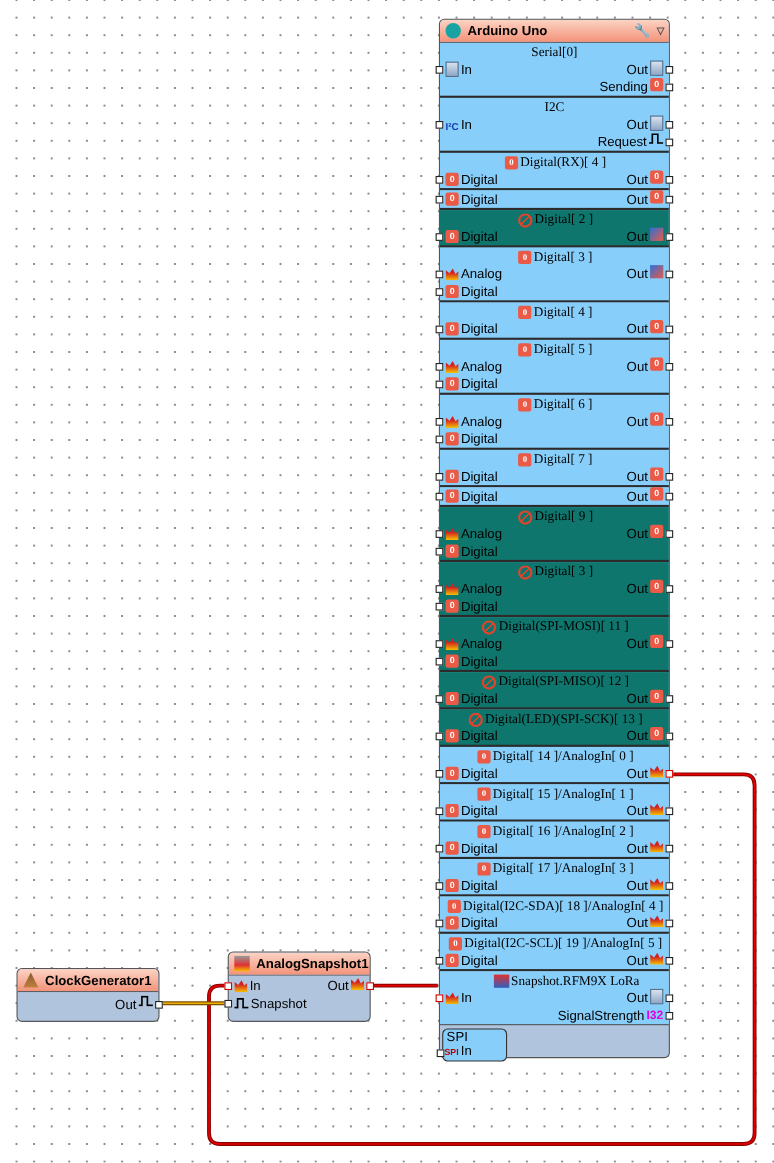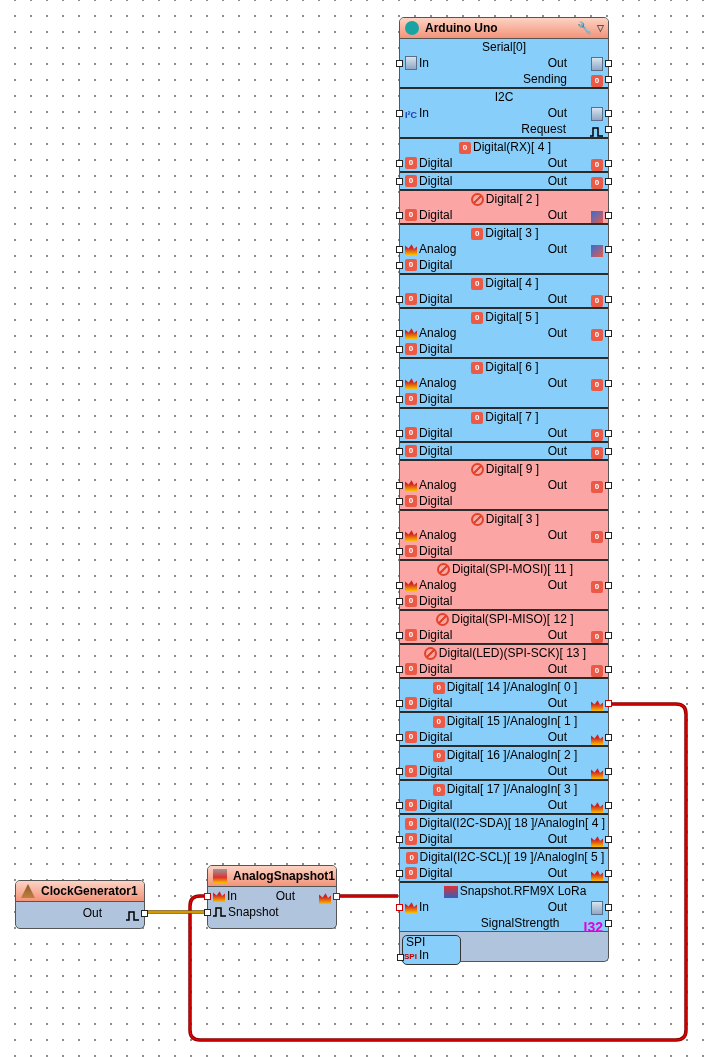--- a/index.html
+++ b/index.html
@@ -6,32 +6,32 @@
   body{width:704px;height:1057px;position:relative;overflow:hidden;background:#fff;
     background-image:radial-gradient(circle,#8a8a8a 0.7px,transparent 0.9px);
     background-size:16px 16px;background-position:7px 8px;
     font-family:"Liberation Sans",sans-serif;font-size:12px;color:#000;}
   .comp{position:absolute;border:1px solid #555;border-radius:5px;background:#b0c4de;overflow:visible;}
   .comp-head{height:20px;border-bottom:1px solid #555;border-radius:4px 4px 0 0;
     background:linear-gradient(#fcd3c4,#f3937a);display:flex;align-items:center;padding-left:5px;
     font-weight:bold;font-size:12px;}
   .comp-head .ticon{width:14px;height:14px;margin-right:6px;display:inline-block;}
   .pin-block{position:relative;border-bottom:2px solid #2b2b2b;background:#87cefa;}
-  .pin-block.disabled{background:#fca5a5;}
-  .blk-title{text-align:center;height:16px;line-height:16px;white-space:nowrap;}
+  .pin-block.disabled{background:#0f766e;}
+  .blk-title{text-align:center;height:16px;line-height:16px;white-space:nowrap;font-family:Liberation Serif, serif;}
   .row{height:16px;line-height:16px;position:relative;}
   .row .l{position:absolute;left:3px;display:flex;align-items:center;}
-  .row .r{position:absolute;right:3px;display:flex;align-items:flex-end;gap:22px;}
+  .row .r{position:absolute;right:3px;display:flex;align-items:flex-start;}
   .ico{display:inline-block;width:12px;height:12px;vertical-align:middle;margin:0 2px;}
   .ico.dig{background:#ea5a47;border-radius:2px;color:#fff;font-size:8px;line-height:12px;text-align:center;font-weight:bold;}
   .ico.ana{background:linear-gradient(#d32020 40%,#f7c000);clip-path:polygon(0 100%,0 20%,30% 45%,55% 10%,75% 50%,100% 30%,100% 100%);}
   .ico.dis{border:2px solid #e0452c;border-radius:50%;width:9px;height:9px;background:linear-gradient(135deg,transparent 44%,#e0452c 44%,#e0452c 56%,transparent 56%);}
   .ico.clk{width:13px;height:10px;border:none;}
   .ico.ser{background:linear-gradient(#d8e3ef,#8fa7c6);border:1px solid #5a6e8a;width:10px;height:12px;}
-  .ico.i32{color:#e000e0;font-weight:bold;font-size:14px;width:auto;}
+  .ico.i32{color:#e000e0;font-weight:bold;font-size:11px;width:auto;}
   .ico.flag{background:linear-gradient(135deg,#2d6fd8,#ea5a47);}
   .pin{position:absolute;width:5px;height:5px;border:1px solid #222;background:#fff;}
   .pin.in{left:-4px;}
   .pin.out{right:-4px;}
   .pin.red{border-color:#c00;}
   svg.wires{position:absolute;left:0;top:0;width:704px;height:1057px;pointer-events:none;}
 </style>
 </head>
 <body>
 

